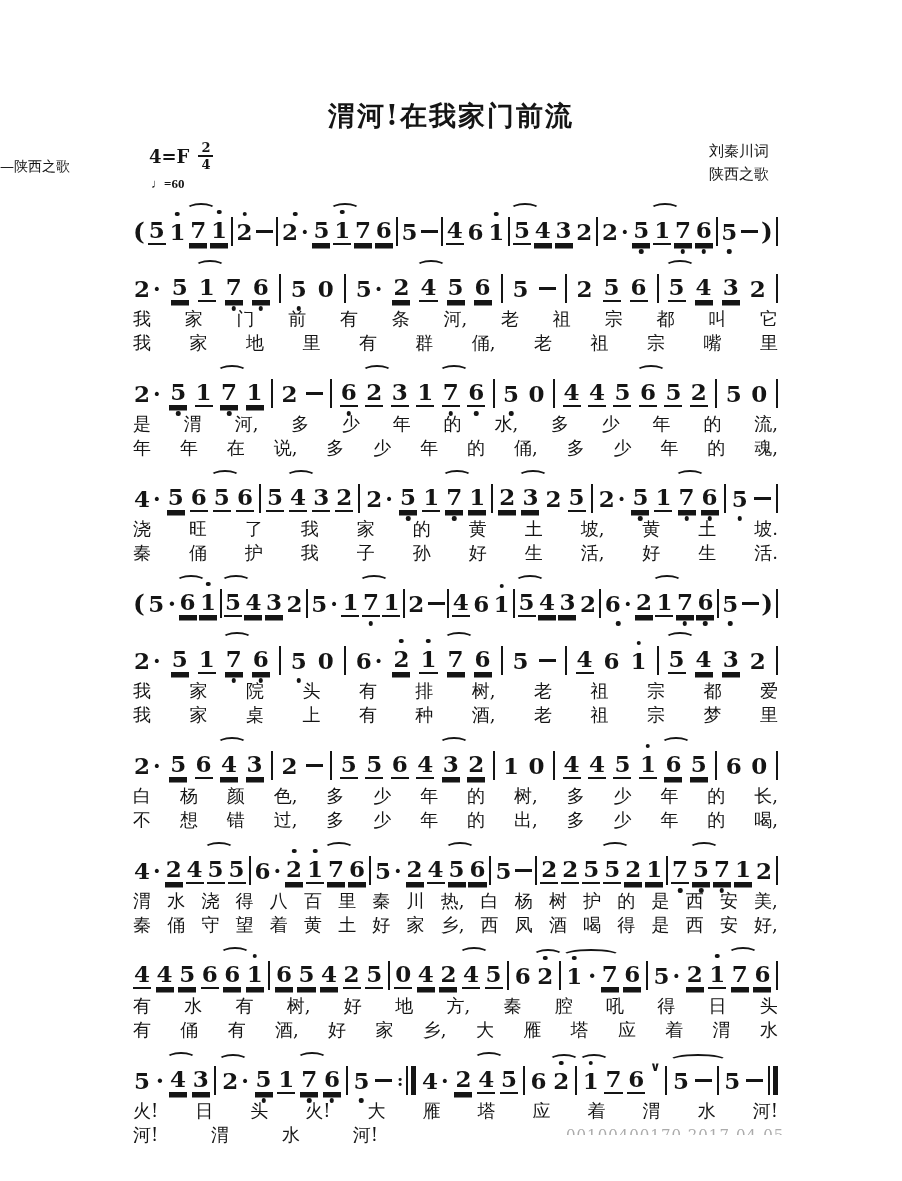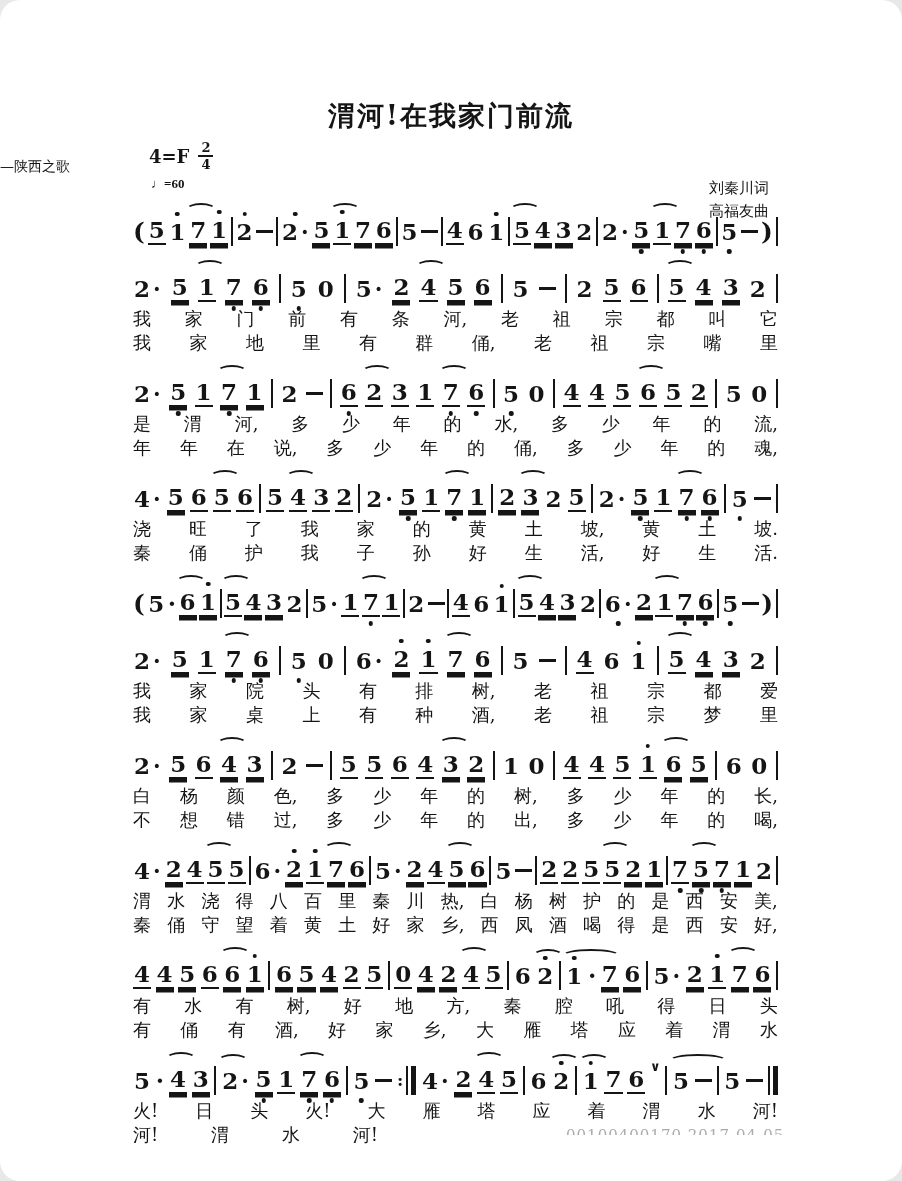--- a/index.html
+++ b/index.html
@@ -1,40 +1,39 @@
 <!DOCTYPE html>
 <html><head>
 <meta charset="utf-8">
 <style>
   html,body{margin:0;padding:0;background:#e8e8e8;}
   .sheet{
     position:relative;width:902px;height:1181px;margin:0 auto;
     background:#ffffff;color:#151515;overflow:hidden;
     font-family:"DejaVu Sans","Liberation Sans",sans-serif;
-    border-radius:20px;
   }
   
   .title{
     position:absolute;top:98px;left:0;width:100%;text-align:center;
     font-family:"DejaVu Serif","Liberation Serif",serif;
     font-size:27px;font-weight:bold;letter-spacing:2px;
   }
   .keyrow{
     position:absolute;top:141px;left:149px;display:flex;align-items:center;gap:9px;
     font-family:"DejaVu Serif","Liberation Serif",serif;
     font-size:18px;font-weight:bold;
   }
   .frac{display:inline-flex;flex-direction:column;align-items:center;line-height:1;font-size:13px;}
   .frac .fnum{border-bottom:2px solid #151515;padding:0 3px 1px;}
   .frac .fden{padding-top:1px;}
   .tempo{position:absolute;top:176px;left:151px;font-size:13px;font-weight:bold;font-family:Liberation Serif, serif;}
   .subtitle{position:absolute;top:158px;left:0;width:100%;text-align:left;font-size:14px;
     font-family:"DejaVu Serif","Liberation Serif",serif;}
   .credits{position:absolute;top:140px;right:133px;text-align:left;font-size:15px;line-height:1.55;
-    font-family:"DejaVu Serif","Liberation Serif",serif;margin-top:37px;}
+    font-family:"DejaVu Serif","Liberation Serif",serif;}
   
   .score{position:absolute;top:202px;left:133px;width:645px;}
   .system{margin-bottom:9px;}
   .music-row{
     display:flex;justify-content:space-between;align-items:center;
     height:38px;padding-top:10px;
     font-family:"DejaVu Serif","Liberation Serif",serif;font-weight:bold;
   }
   .note{position:relative;display:inline-block;font-size:23px;line-height:1;padding:0 1px;}
   .note .g{display:inline;}
@@ -84,21 +83,21 @@
       <span class="fnum">2</span>
       <span class="fden">4</span>
     </span>
   </div>
 
   <div class="tempo">♩=60</div>
   <div class="subtitle">—陕西之歌</div>
 
   <div class="credits">
     <div>刘秦川词</div>
-    <div>高福友曲</div>
+    <div>陕西之歌</div>
   </div>
 
   <div class="score" id="score">
       <div class="system">
         <div class="music-row">
           <span class="paren">(</span>
           <span class="note u1"><span class="g">5</span></span>
           <span class="note"><span class="g">1</span><span class="dot hi"></span></span>
           <span class="note u2"><span class="g">7</span><span class="arc" style="width: 30px;"></span></span>
           <span class="note u2"><span class="g">1</span><span class="dot hi"></span></span>

